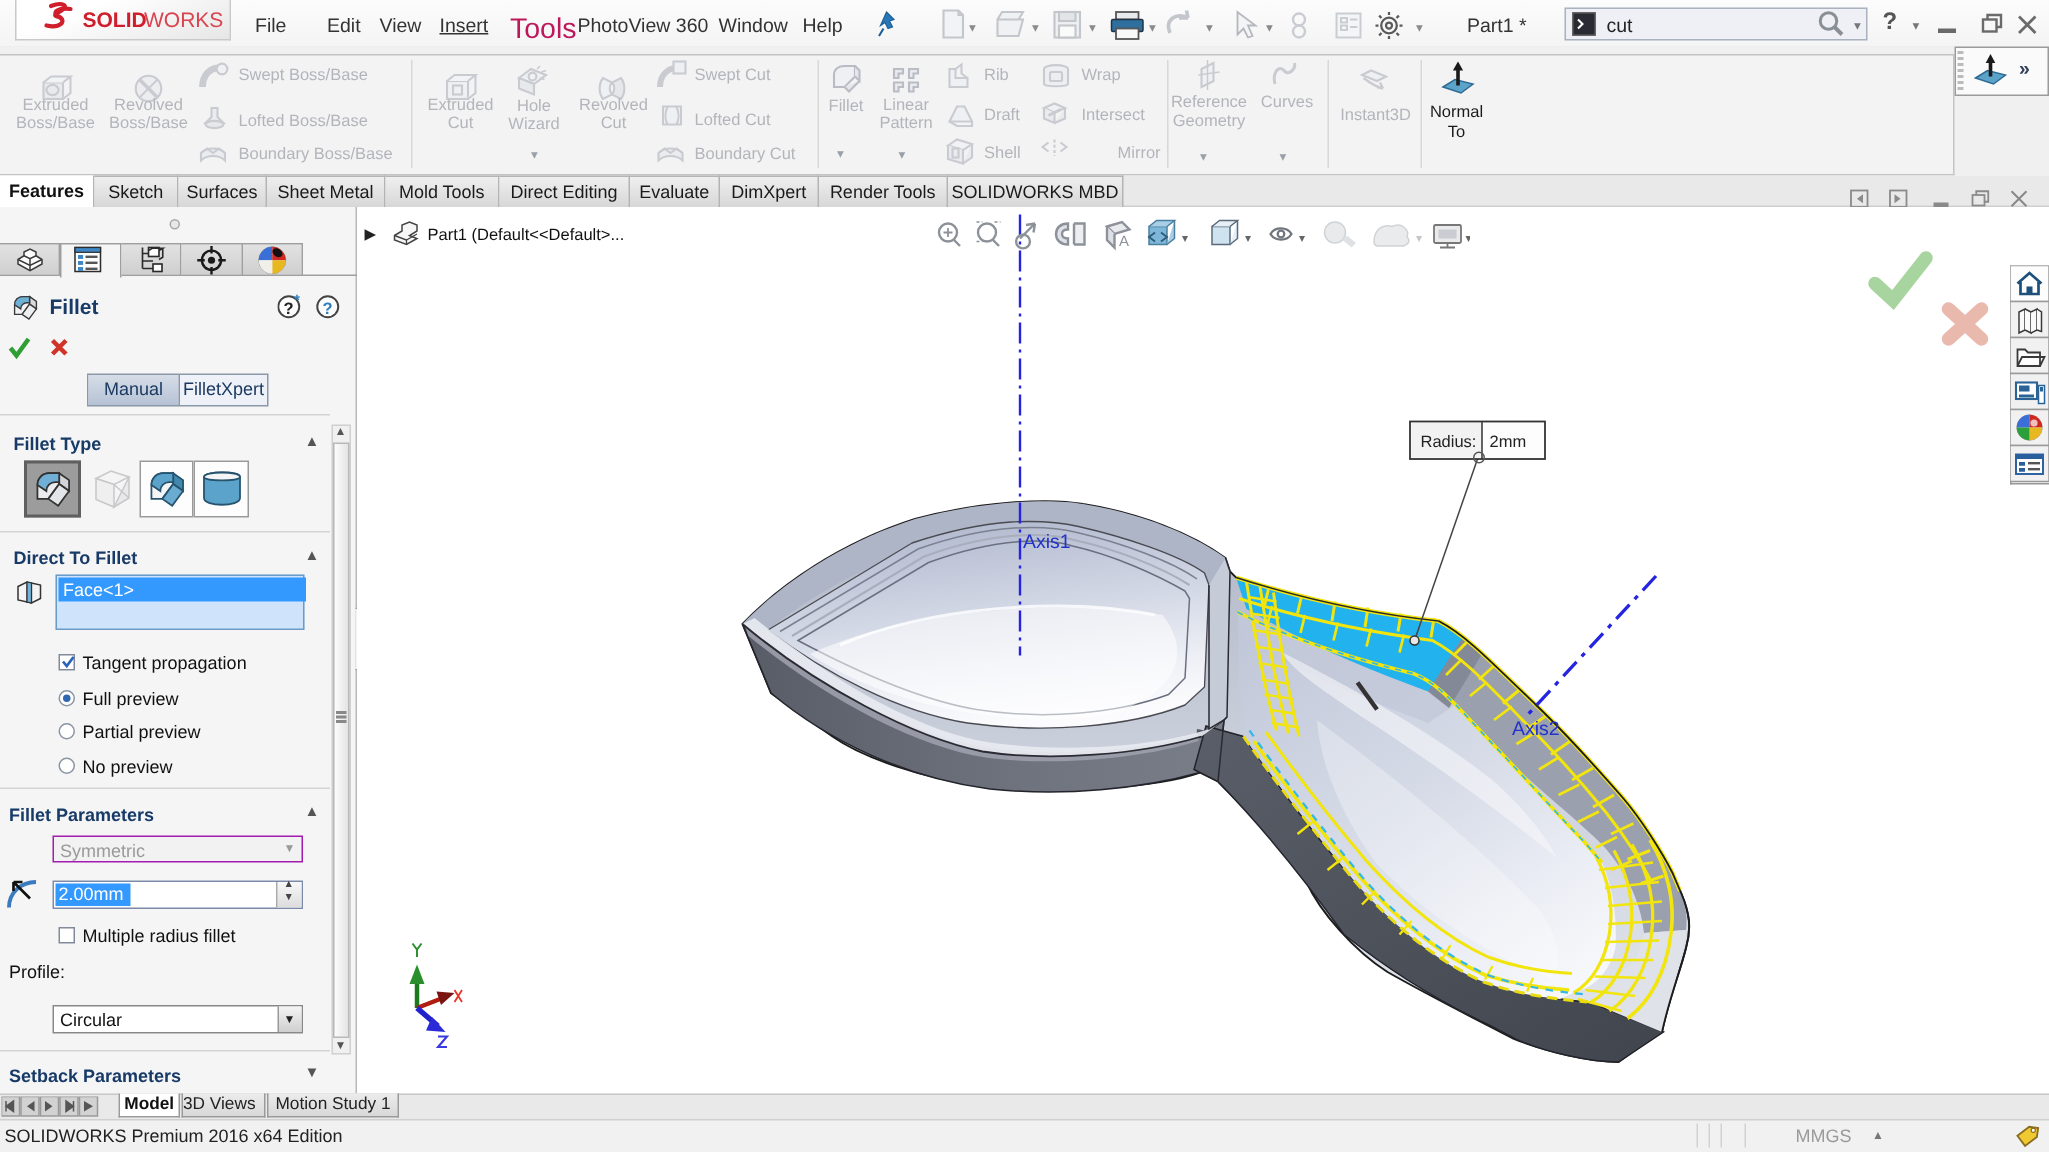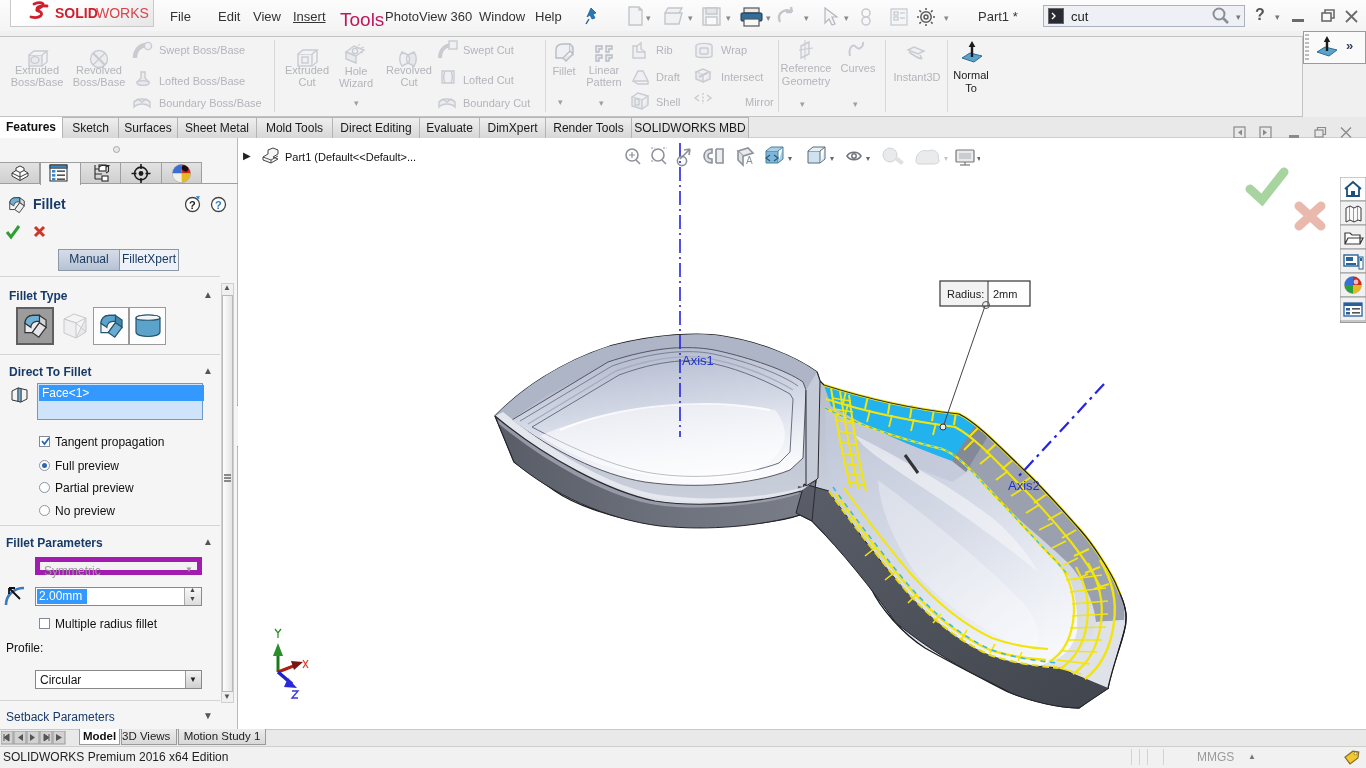--- a/index.html
+++ b/index.html
@@ -432,21 +432,21 @@
 <div class="a" style="left:42px;top:463px;width:5px;height:5px;background:#2e66b0;border-radius:50%;"></div>
 <div class="txt" style="left:55px;top:459px;font-size:12px;color:#111;">Full preview</div>
 <div class="a" style="left:39px;top:482px;width:11px;height:11px;background:#fff;border:1px solid #8a94a2;border-radius:50%;box-sizing:border-box;"></div>
 <div class="txt" style="left:55px;top:481px;font-size:12px;color:#111;">Partial preview</div>
 <div class="a" style="left:39px;top:505px;width:11px;height:11px;background:#fff;border:1px solid #8a94a2;border-radius:50%;box-sizing:border-box;"></div>
 <div class="txt" style="left:55px;top:504px;font-size:12px;color:#111;">No preview</div>
 <div class="a" style="left:0;top:525px;width:220px;height:1px;background:#d4d4d4;"></div>
 
 <div class="txt" style="left:6px;top:536px;font-size:12px;font-weight:bold;color:#173a67;">Fillet Parameters</div>
 <div class="txt" style="left:203px;top:536px;font-size:10px;color:#555;">▲</div>
-<div class="a" style="left:35px;top:557px;width:167px;height:18px;background:#f2f2f2;border:5px solid #a21caf;box-sizing:border-box;">
+<div class="a" style="left:35px;top:557px;width:167px;height:18px;background:#f2f2f2;border:1px solid #a21caf;box-sizing:border-box;">
   <div class="txt" style="left:4px;top:2px;font-size:12px;color:#9a9a9a;">Symmetric</div>
   <div class="txt" style="right:4px;top:3px;font-size:8px;color:#9a9a9a;">▼</div>
 </div>
 <svg class="a" style="left:4px;top:585px;" width="24" height="22" viewBox="0 0 24 22">
   <path d="M2 20 C2 10 10 3 20 3" fill="none" stroke="#3a7abe" stroke-width="2.6"></path>
   <path d="M16 14 L5 3 M5 3 L5 9 M5 3 L11 3" fill="none" stroke="#111" stroke-width="1.8"></path>
 </svg>
 <div class="a" style="left:35px;top:587px;width:167px;height:19px;background:#fff;border:1px solid #7a8aa8;box-sizing:border-box;">
   <div class="a" style="left:1px;top:1px;width:48px;height:15px;background:#3399ff;color:#fff;font-size:12px;line-height:15px;padding-left:2px;">2.00mm</div>
   <div class="a" style="right:0px;top:0px;width:17px;height:17px;background:linear-gradient(#f8f8f8,#dcdcdc);border-left:1px solid #aaa;box-sizing:border-box;">
@@ -457,21 +457,21 @@
 <div class="a" style="left:39px;top:618px;width:11px;height:11px;background:#fff;border:1px solid #808a99;box-sizing:border-box;"></div>
 <div class="txt" style="left:55px;top:617px;font-size:12px;color:#111;">Multiple radius fillet</div>
 <div class="txt" style="left:6px;top:641px;font-size:12px;color:#111;">Profile:</div>
 <div class="a" style="left:35px;top:670px;width:167px;height:19px;background:#fff;border:1px solid #888;box-sizing:border-box;">
   <div class="txt" style="left:4px;top:2px;font-size:12px;color:#111;">Circular</div>
   <div class="a" style="right:0;top:0;width:16px;height:17px;background:linear-gradient(#f4f4f4,#cfcfcf);border-left:1px solid #999;box-sizing:border-box;">
       <div class="txt" style="left:3px;top:4px;font-size:8px;color:#222;">▼</div>
     </div>
 </div>
 <div class="a" style="left:0;top:700px;width:220px;height:1px;background:#d4d4d4;"></div>
-<div class="txt" style="left:6px;top:710px;font-size:12px;font-weight:normal;color:#173a67;">Setback Parameters</div>
+<div class="txt" style="left:6px;top:710px;font-size:12px;font-weight:bold;color:#173a67;">Setback Parameters</div>
 <div class="txt" style="left:203px;top:710px;font-size:10px;color:#555;">▼</div>
 
 <div class="a" style="left:221px;top:283px;width:13px;height:420px;background:#f0f0f1;border:1px solid #d0d0d0;box-sizing:border-box;"></div>
 <div class="txt" style="left:223px;top:283px;font-size:8px;color:#555;">▲</div>
 <div class="a" style="left:222px;top:295px;width:11px;height:397px;background:linear-gradient(90deg,#fdfdfd,#e4e4e6);border:1px solid #b8b8b8;box-sizing:border-box;"></div>
 <div class="a" style="left:224px;top:474px;width:7px;height:1.5px;background:#888;"></div>
 <div class="a" style="left:224px;top:477px;width:7px;height:1.5px;background:#888;"></div>
 <div class="a" style="left:224px;top:480px;width:7px;height:1.5px;background:#888;"></div>
 <div class="txt" style="left:223px;top:692px;font-size:8px;color:#555;">▼</div>
 

